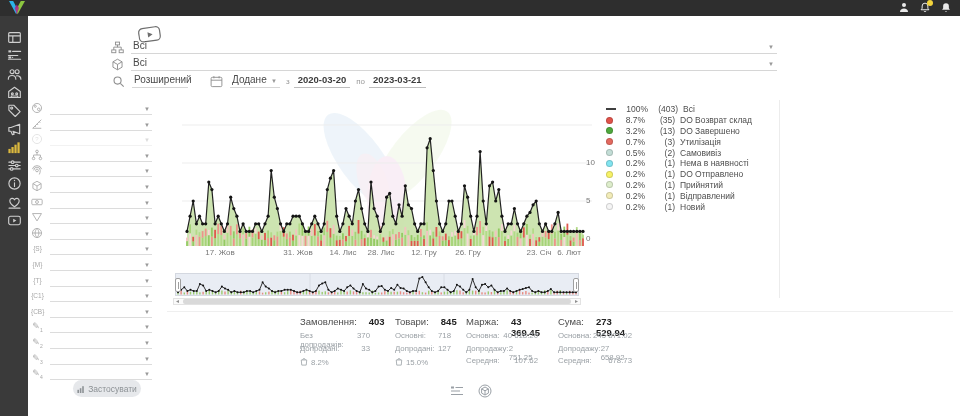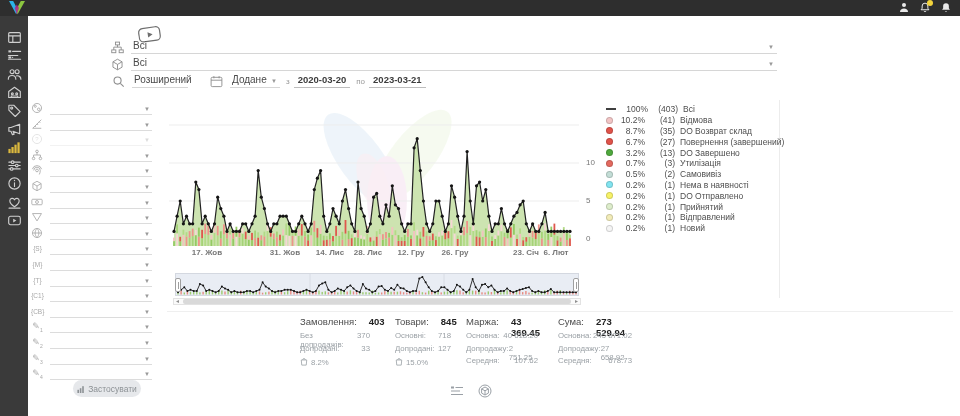--- a/index.html
+++ b/index.html
@@ -40,21 +40,21 @@
   .tf-row { position:absolute; display:flex; align-items:flex-end; }
   .tf-ic { width:13px; height:13px; color:#8f8f8f; margin-right:7px; }
   .tf-ic svg { width:13px; height:13px; display:block; }
   .tf-line { border-bottom:1px solid #d6d6d6; position:relative; font-size:10px; color:#4a4a4a; padding:0 0 2px 2px; cursor:pointer; }
   .tf-caret { position:absolute; right:3px; bottom:3px; font-size:6px; color:#999; }
   .tf-sm { font-size:8px; color:#9a9a9a; margin:0 4px 2px 6px; }
   .tf-date { border-bottom:1px solid #bdbdbd; font-size:9.5px; font-weight:bold; color:#3c3c3c; padding:0 4px 2px 4px; cursor:pointer; }
 
   
   .watermark { position:absolute; left:285px; top:102px; width:200px; height:150px; opacity:.07; z-index:1; }
-  .chart-wrap { position:absolute; left:169px; top:100px; width:412px; height:160px; z-index:2;font-weight:bold; }
+  .chart-wrap { position:absolute; left:182px; top:100px; width:412px; height:160px; z-index:2; }
   .ylab { position:absolute; font-size:8px; color:#777; z-index:3; }
   .v-sep { position:absolute; left:779px; top:100px; width:1px; height:198px; background:#ececec; }
   .h-sep { position:absolute; left:167px; top:311px; width:786px; height:1px; background:#efefef; }
 
   
   .legend { position:absolute; left:606px; top:104px; width:176px; z-index:2; }
   .lg-row { display:flex; align-items:center; height:10.8px; font-size:8.5px; color:#4e4e4e; cursor:pointer; }
   .lg-dot { width:7px; height:7px; border-radius:50%; border:1px solid rgba(0,0,0,.15); flex:0 0 7px; }
   .lg-line { width:10px; height:2px; flex:0 0 10px; }
   .lg-pct { width:32px; text-align:right; flex:0 0 32px; }
@@ -847,36 +847,24 @@
   <div class="h-sep"></div>
 
   <div class="legend" id="legend">
       <div class="lg-row">
         <span class="lg-line" style="background: rgb(63, 63, 63);"></span>
         <span class="lg-pct">100%</span>
         <span class="lg-cnt">(403)</span>
         <span class="lg-lbl">Всі</span>
       </div>
       <div class="lg-row">
-        <span class="lg-dot" style="background: rgb(242, 197, 197);"></span>
-        <span class="lg-pct">10.2%</span>
-        <span class="lg-cnt">(41)</span>
-        <span class="lg-lbl">Відмова</span>
-      </div>
-      <div class="lg-row">
         <span class="lg-dot" style="background: rgb(224, 83, 74);"></span>
         <span class="lg-pct">8.7%</span>
         <span class="lg-cnt">(35)</span>
         <span class="lg-lbl">DO Возврат склад</span>
-      </div>
-      <div class="lg-row">
-        <span class="lg-dot" style="background: rgb(224, 83, 74);"></span>
-        <span class="lg-pct">6.7%</span>
-        <span class="lg-cnt">(27)</span>
-        <span class="lg-lbl">Повернення (завершений)</span>
       </div>
       <div class="lg-row">
         <span class="lg-dot" style="background: rgb(79, 168, 61);"></span>
         <span class="lg-pct">3.2%</span>
         <span class="lg-cnt">(13)</span>
         <span class="lg-lbl">DO Завершено</span>
       </div>
       <div class="lg-row">
         <span class="lg-dot" style="background: rgb(227, 105, 95);"></span>
         <span class="lg-pct">0.7%</span>

